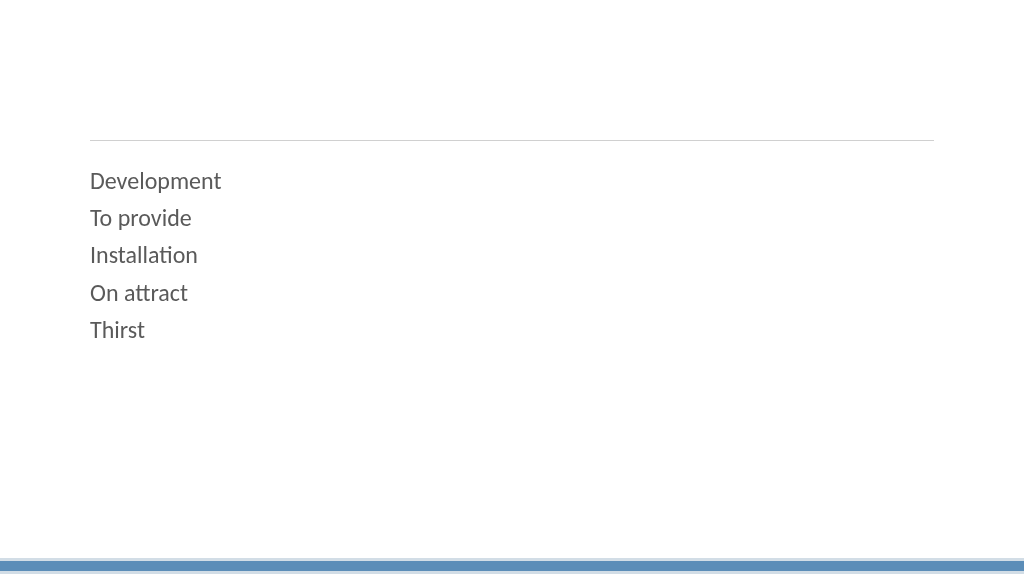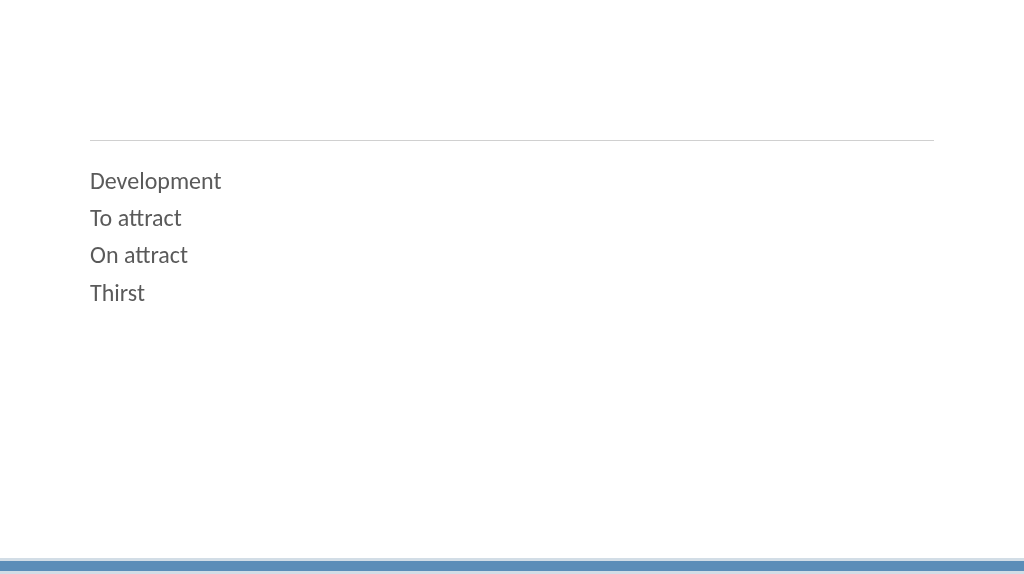--- a/index.html
+++ b/index.html
@@ -56,20 +56,21 @@
     }
   </style>
 </head>
 <body>
 
 <div class="divider"></div>
 
 <div class="content-area">
   <div class="text-list">
     <div class="text-line">Development</div>
-    <div class="text-line">To attract</div>
+    <div class="text-line">To provide</div>
+    <div class="text-line">Installation</div>
     <div class="text-line">On attract</div>
     <div class="text-line">Thirst</div>
   </div>
 </div>
 
 <div class="bottom-bar-outer"></div>
 <div class="bottom-bar-inner"></div>
 
 </body></html>

